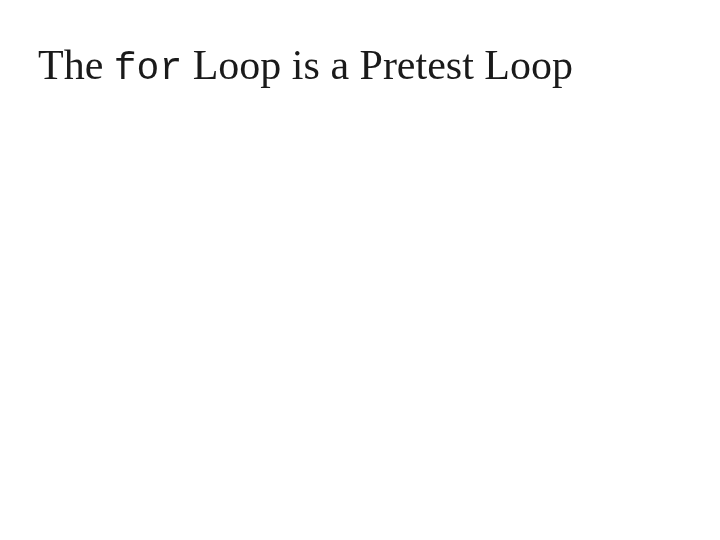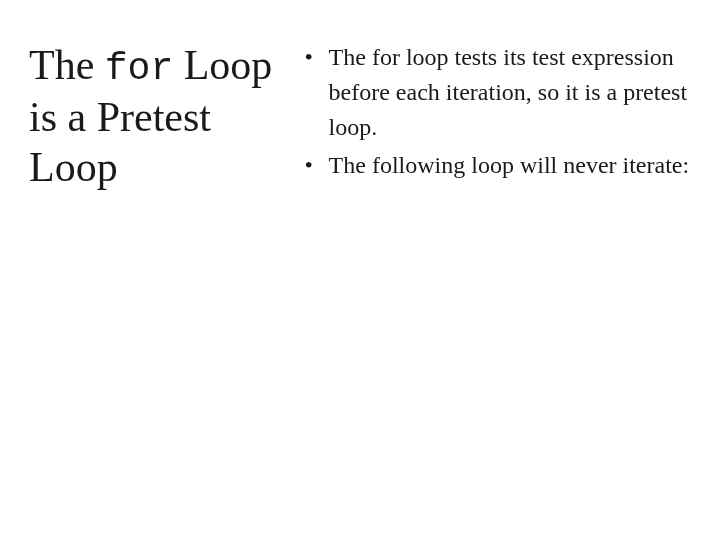--- a/index.html
+++ b/index.html
@@ -12,24 +12,24 @@
       width: 720px;
       height: 540px;
       background: #ffffff;
       font-family: 'Times New Roman', Times, serif;
       overflow: hidden;
     }
 
     .slide {
       width: 720px;
       height: 540px;
-      padding: 40px 29px;
+      padding: 40px 38px;
       display: flex;
-      flex-direction: row;
-      gap: 8px;
+      flex-direction: column;
+      gap: 16px;
     }
 
     .title {
       font-size: 42px;
       font-weight: normal;
       color: #1a1a1a;
       margin-bottom: 32px;
       line-height: 1.2;
     }
 
@@ -75,23 +75,15 @@
   </style>
 </head>
 <body>
 
 <div class="slide">
 
   <h1 class="title">
     <span>The </span><span class="code-inline">for</span><span> Loop is a Pretest Loop</span>
   </h1>
 
-  <ul class="bullets">
-    <li>
-      <span>The for loop tests its test expression before each iteration, so it is a pretest loop.</span>
-    </li>
-    <li>
-      <span>The following loop will never iterate:</span>
-    </li>
-  </ul>
 
 
 </div>
 
 </body></html>

